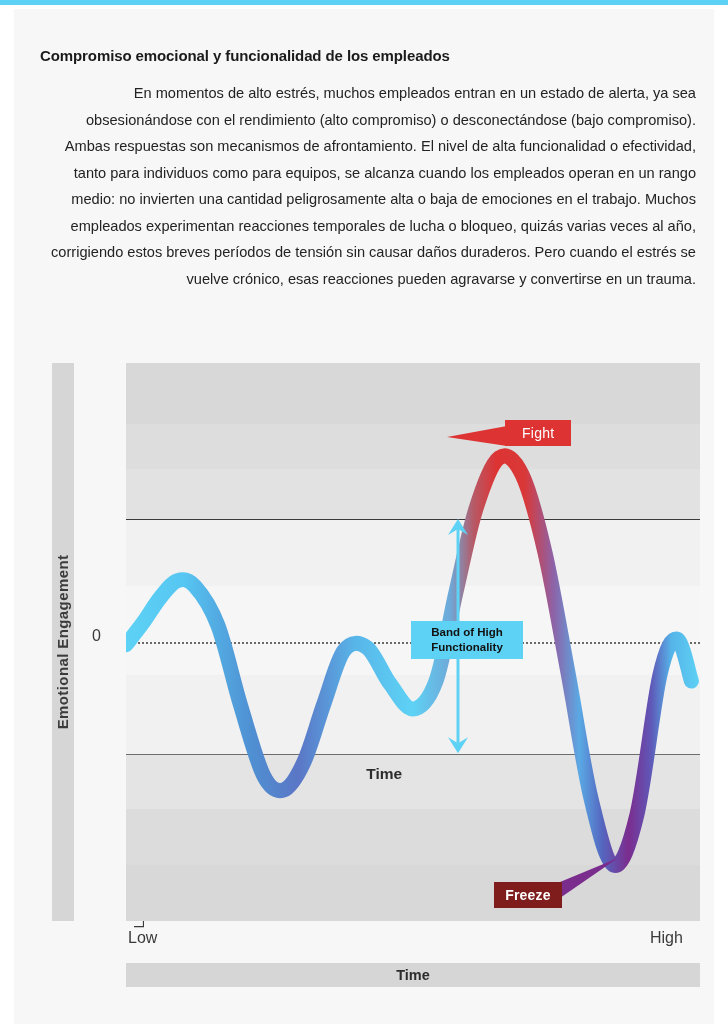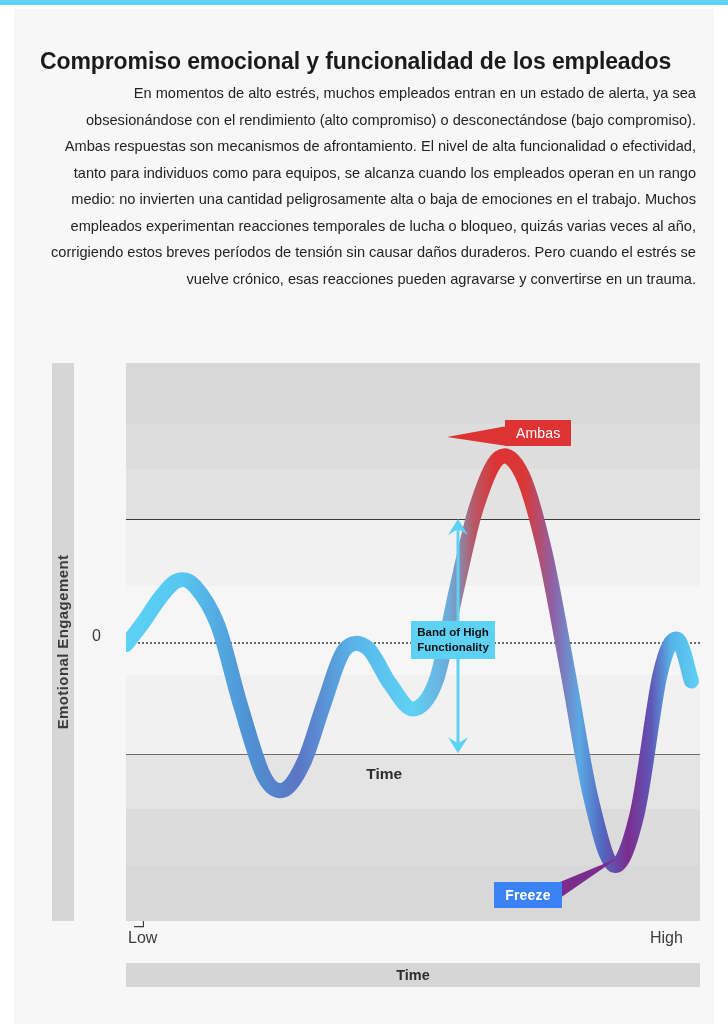--- a/index.html
+++ b/index.html
@@ -41,21 +41,21 @@
     height: 1015px;
     background: #f7f7f7;
     box-sizing: border-box;
   }
 
   #article-title {
     position: absolute;
     left: 26px;
     top: 38px;
     width: 650px;
-    font-size: 23px;
+    font-size: 15px;
     font-weight: bold;
     color: #1b1b1b;
     letter-spacing: -0.1px;
     line-height: 1.25;
   }
 
   #article-body {
     position: absolute;
     left: 26px;
     top: 71px;
@@ -225,21 +225,21 @@
     position: absolute;
     left: 318px;
     top: 164px;
     width: 28px;
     height: 230px;
   }
   #band-label {
     position: absolute;
     left: 285px;
     top: 258px;
-    width: 84px;
+    width: 112px;
     background: #5ed2f5;
     color: #111111;
     font-size: 11.5px;
     font-weight: bold;
     line-height: 1.28;
     text-align: center;
     padding: 4px 2px 5px 2px;
     box-sizing: border-box;
   }
 
@@ -362,26 +362,26 @@
           </svg>
 
         <div id="band-label" style="background: rgb(94, 210, 245);">
             <div>Band of High</div>
             <div>Functionality</div>
           </div>
 
         <svg id="fight-pointer" viewBox="0 0 60 26" style="left: 321.18px; top: 60.86px;">
           <path d="M60 2 L60 22 L0 13 Z" fill="#dd3333"></path>
         </svg>
-        <div id="fight-callout" style="background: rgb(221, 51, 51); left: 379.18px; top: 56.86px;">Ambas</div>
+        <div id="fight-callout" style="background: rgb(221, 51, 51); left: 379.18px; top: 56.86px;">Fight</div>
 
         <svg id="freeze-pointer" viewBox="0 0 60 40" style="left: 433.94px; top: 494.62px;">
           <path d="M0 24 L0 40 L58 0 Z" fill="#7b2d8e"></path>
         </svg>
-        <div id="freeze-callout" style="background: #3b82f6; left: 367.94px; top: 518.62px;">Freeze</div>
+        <div id="freeze-callout" style="background: #7f1d1d; left: 367.94px; top: 518.62px;">Freeze</div>
 
         <div id="inner-time" style="left: 203.3px; top: 402.13px; color: rgb(44, 44, 44);">Time</div>
 
       </div>
 
       <div id="xtick-low">Low</div>
       <div id="xtick-high">High</div>
 
       <div id="x-axis-bar">
         <div id="x-axis-title">Time</div>

